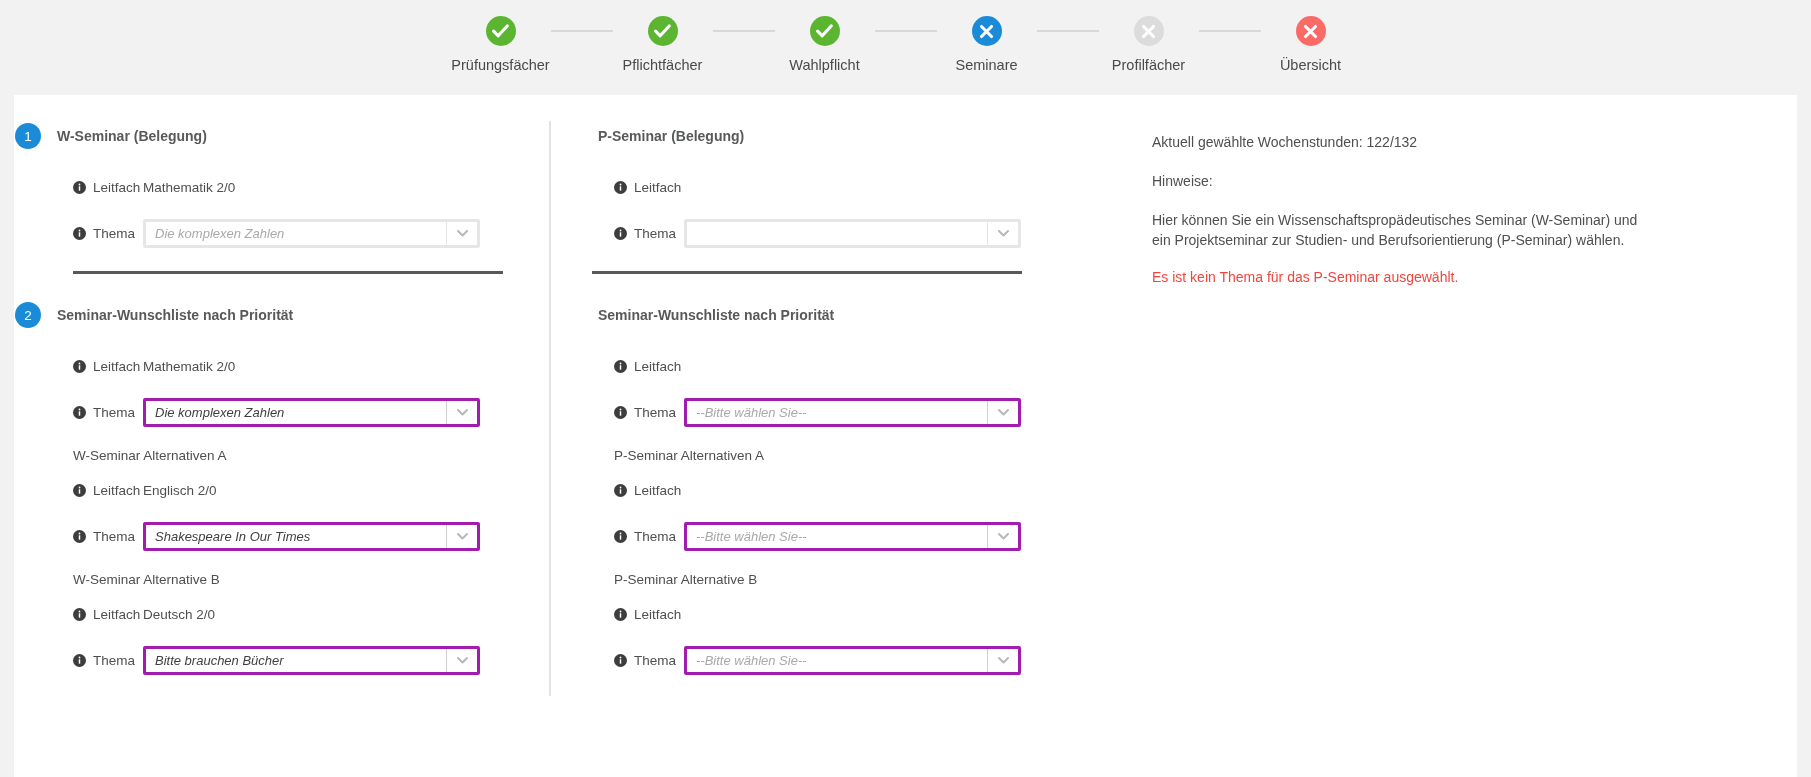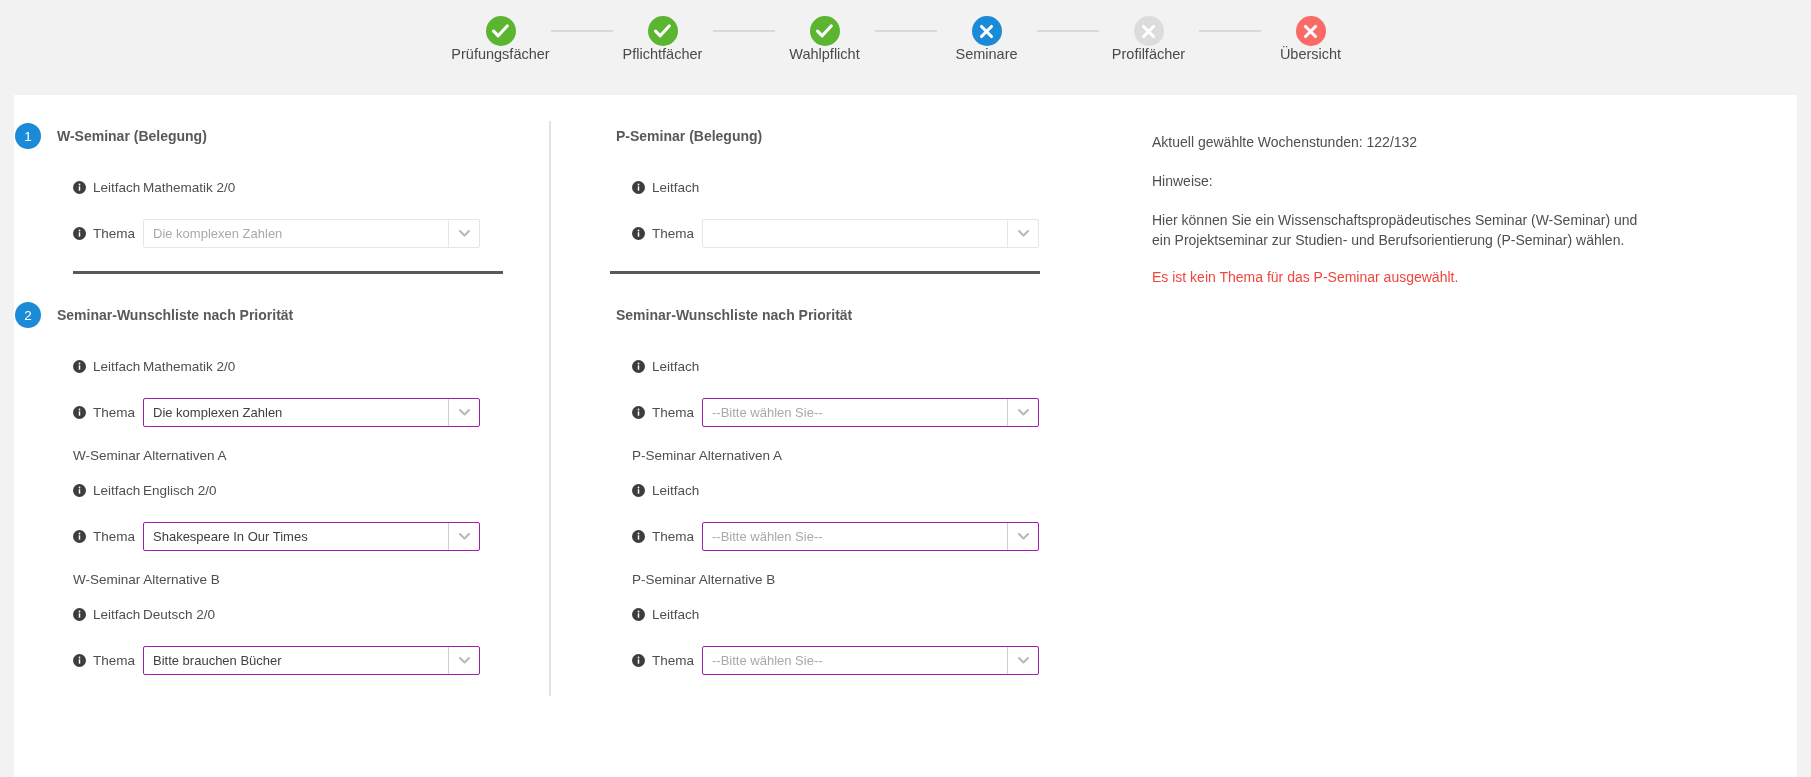--- a/index.html
+++ b/index.html
@@ -35,20 +35,21 @@
     width: 30px;
     height: 30px;
     border-radius: 50%;
     display: flex;
     align-items: center;
     justify-content: center;
     flex: 0 0 auto;
   }
   .step-circle svg { display: block; }
   .step-label {
+    margin-top: 11px;
     font-size: 14.5px;
     color: #4a4a4a;
     white-space: nowrap;
   }
   .step-conn {
     height: 2px;
     width: 62px;
     background: #d8d8d8;
     margin-top: 14px;
     flex: 0 0 auto;
@@ -74,21 +75,21 @@
   .columns {
     display: flex;
     align-items: stretch;
   }
 
   .col {
     position: relative;
     flex: 0 0 auto;
   }
   .col-left  { width: 535px; padding-left: 22px; }
-  .col-right { width: 545px; padding-left: 44px; border-left: 2px solid #e2e2e2; }
+  .col-right { width: 545px; padding-left: 26px; border-left: 2px solid #e2e2e2; }
   .col-info  { flex: 1 1 auto; padding-left: 58px; padding-top: 12px; }
 
   
   .sec-head {
     display: flex;
     align-items: center;
     height: 30px;
     margin-bottom: 22px;
   }
   .sec-badge {
@@ -145,23 +146,24 @@
     padding-left: 12px;
   }
 
   
   .select {
     display: flex;
     align-items: stretch;
     width: 337px;
     height: 29px;
     margin-left: 12px;
-    border: 1px solid #a21caf;
+    border: 3px solid #a21caf;
     background: #ffffff;
     border-radius: 2px;
+    font-style: italic;
   }
   .select.disabled { border-color: #e6e6e6; }
   .select .sel-text {
     flex: 1 1 auto;
     display: flex;
     align-items: center;
     padding-left: 9px;
     font-size: 13px;
     color: #3f3f3f;
     white-space: nowrap;

